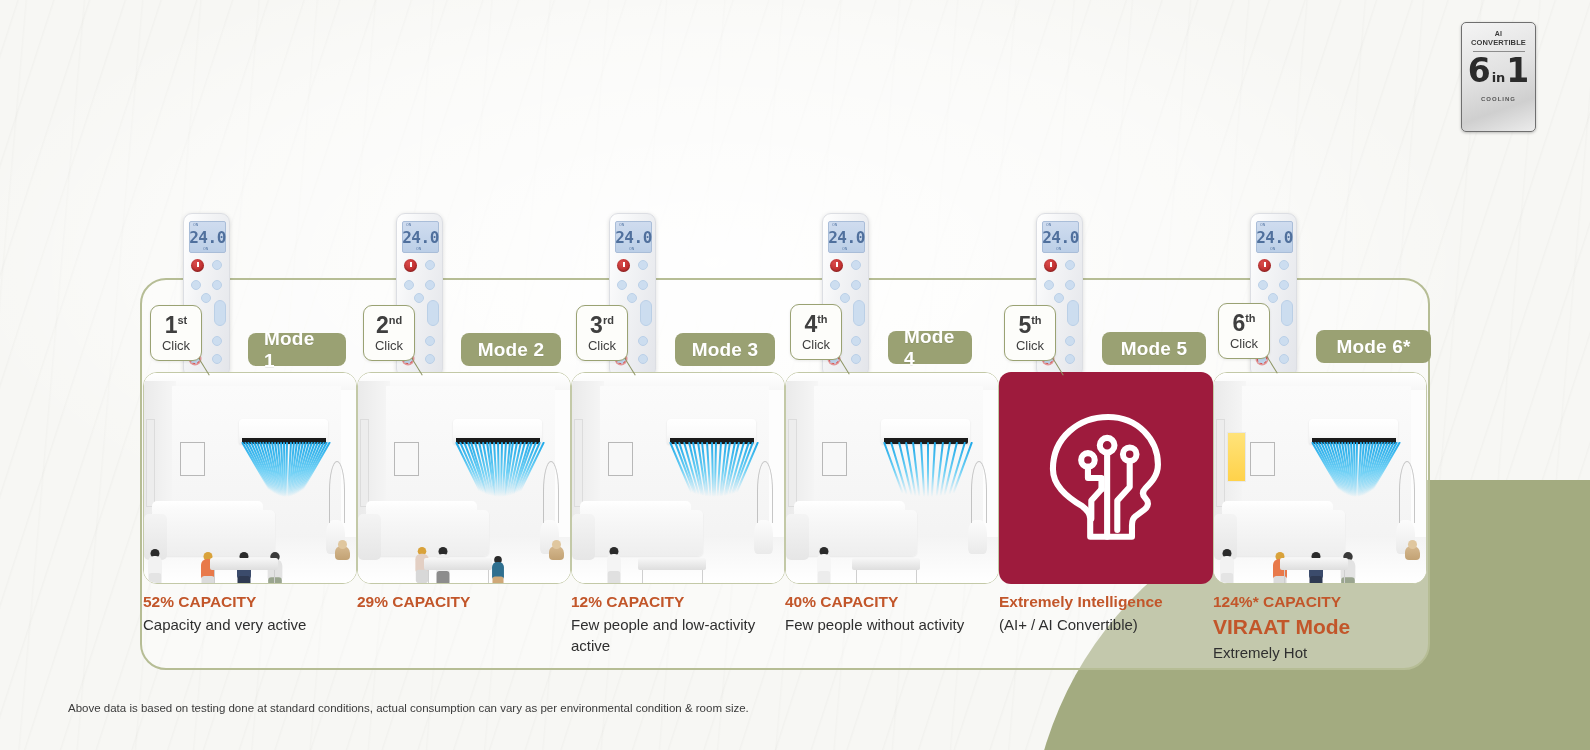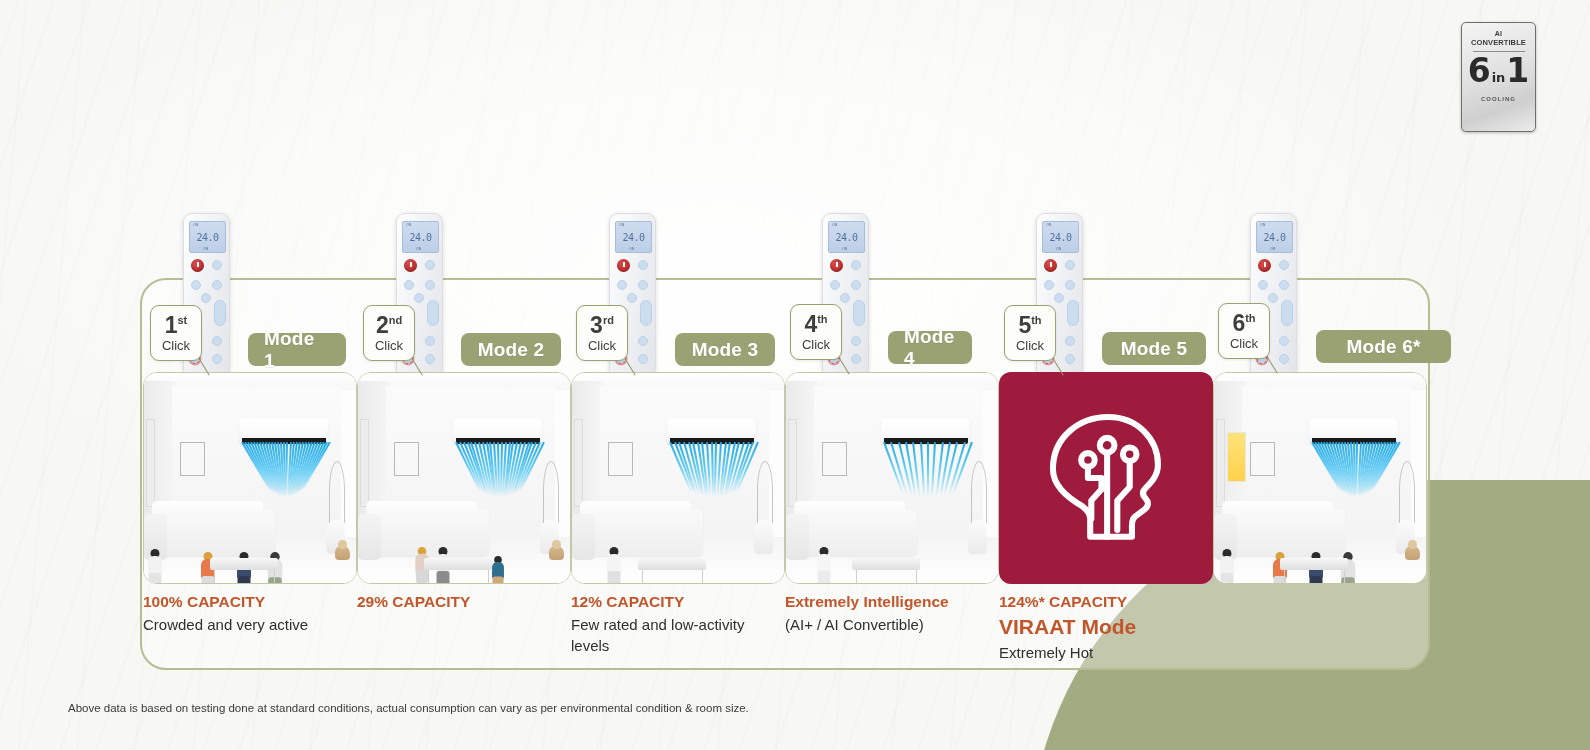--- a/index.html
+++ b/index.html
@@ -122,21 +122,21 @@
   .remote .lcd {
     position:absolute; left:5px; top:7px;
     width:37px; height:32px;
     background:linear-gradient(180deg,#cfdcef 0%,#bccfe7 100%);
     border:1px solid #a9bdd8;
     border-radius:2px;
     display:flex; align-items:center; justify-content:center;
   }
   .remote .lcd .temp {
     font-family:"DejaVu Sans Mono", monospace;
-    font-size:10px; font-weight:normal;
+    font-size:16px; font-weight:bold;
     color:#3c5f90; letter-spacing:-.5px;
     opacity:.85;
   }
   .remote .lcd .tiny-tl {
     position:absolute; left:3px; top:1px; font-size:3.5px; color:#4a6e9e;
   }
   .remote .lcd .tiny-bot {
     position:absolute; left:13px; bottom:1px; font-size:3.5px; color:#4a6e9e;
   }
   .remote .pwr {
@@ -603,21 +603,21 @@
         <div class="btn " style="left: 28px; top: 140px;"></div>
       </div>
       <div class="click-badge" style="left: 1218px; top: 303px;">
         <div class="num-row">
           <span class="num">6</span>
           <span class="ord">th</span>
         </div>
         <div class="click-lbl">Click</div>
       </div>
       <div class="leader" style="left: 1263px; top: 351px; transform: rotate(-32deg);"></div>
-      <div class="mode-pill" style="left: 1316px; top: 330px; width: 135px;">
+      <div class="mode-pill" style="left: 1316px; top: 330px; width: 115px;">
         <span>Mode 6*</span>
       </div>
     </div>
 
   <div class="cards-row" id="cards-row">
       <div class="card">
         <div class="room">
           <div class="ceil"></div>
           <div class="wall-left"></div>
           <div class="wall-back"></div>
@@ -922,29 +922,33 @@
           <div class="dog" style="right:3%;bottom:11%;">
             <div class="d-body"></div>
             <div class="d-head"></div>
           </div>
         </div>
       </div>
     </div>
 
   <div class="captions" id="captions">
       <div class="caption">
-        <div class="cap-title">100% CAPACITY</div>
-        <div class="cap-sub">Crowded and very active</div>
+        <div class="cap-title">52% CAPACITY</div>
+        <div class="cap-sub">Capacity and very active</div>
       </div>
       <div class="caption">
         <div class="cap-title">29% CAPACITY</div>
       </div>
       <div class="caption">
         <div class="cap-title">12% CAPACITY</div>
-        <div class="cap-sub">Few rated and low-activity levels</div>
+        <div class="cap-sub">Few people and low-activity active</div>
+      </div>
+      <div class="caption">
+        <div class="cap-title">40% CAPACITY</div>
+        <div class="cap-sub">Few people without activity</div>
       </div>
       <div class="caption">
         <div class="cap-title">Extremely Intelligence</div>
         <div class="cap-sub">(AI+ / AI Convertible)</div>
       </div>
       <div class="caption">
         <div class="cap-title">124%* CAPACITY</div>
         <div class="cap-title2">VIRAAT Mode</div>
         <div class="cap-sub">Extremely Hot</div>
       </div>

